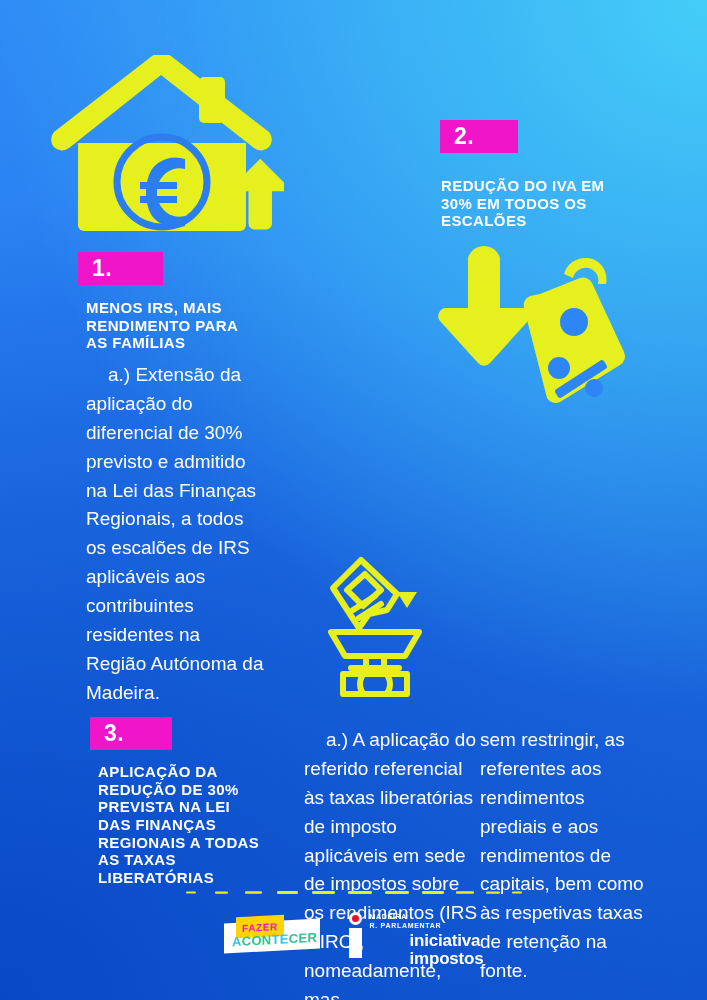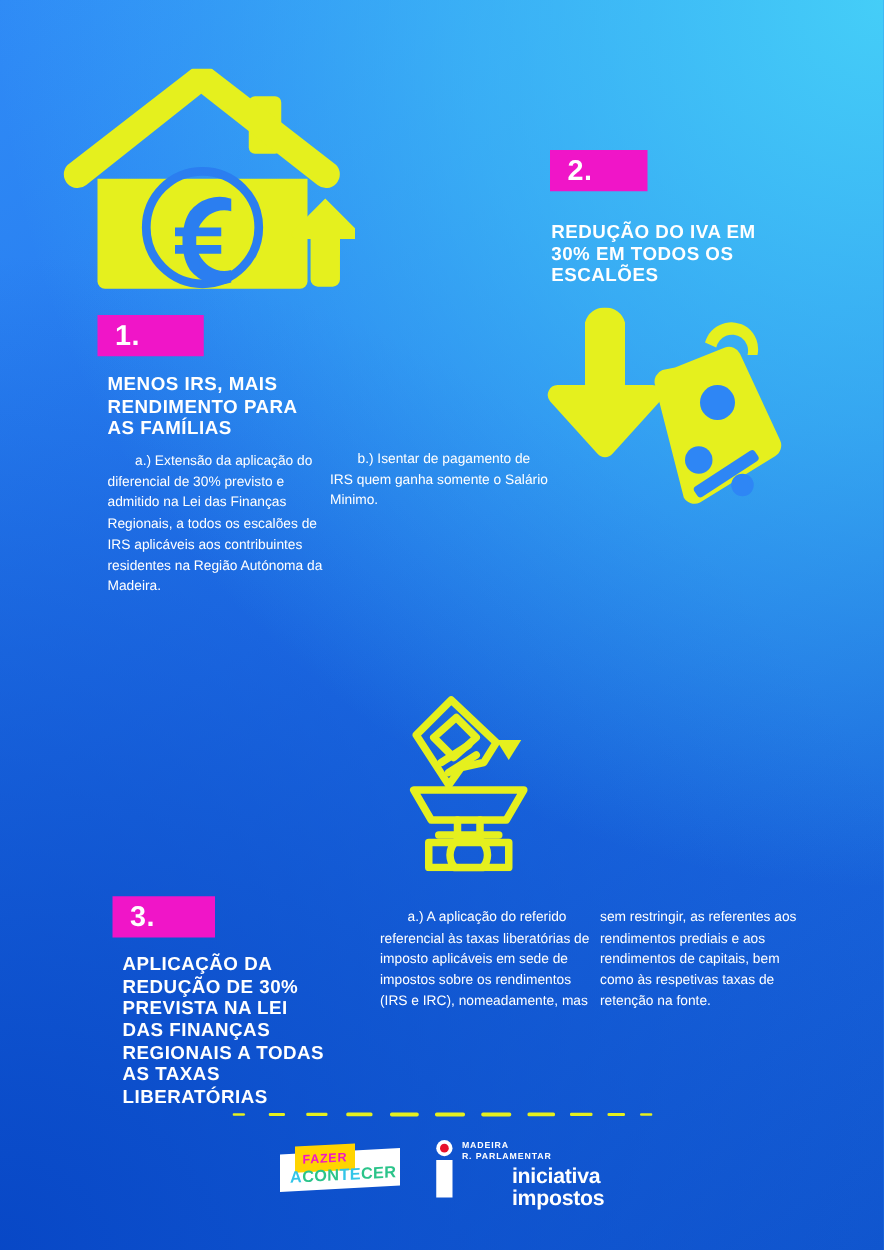--- a/index.html
+++ b/index.html
@@ -42,21 +42,21 @@
     color: #ffffff;
     font-weight: 700;
     letter-spacing: 0.4px;
     line-height: 1.18;
     text-transform: uppercase;
     font-size: 15px;
   }
   .body-text {
     position: absolute;
     color: #ffffff;
-    font-size: 11px;
+    font-size: 19px;
     line-height: 1.52;
     font-weight: 500;
     text-indent: 22px;
   }
   .body-text.no-indent { text-indent: 0; }
 
   .icon-wrap { position: absolute; }
   .ico { display: block; }
 
   
@@ -214,21 +214,20 @@
     </svg>
   </div>
 
   <div class="badge" style="left:78px; top:252px; width:85px; height:33px; font-size:23px;">
     <span>1.</span>
   </div>
   <div class="heading" style="left:86px; top:299px; width:175px;">MENOS IRS, MAIS RENDIMENTO PARA AS FAMÍLIAS</div>
 
   <div class="body-text" style="left:86px; top:361px; width:178px;">a.) Extensão da aplicação do diferencial de 30% previsto e admitido na Lei das Finanças Regionais, a todos os escalões de IRS aplicáveis aos contribuintes residentes na Região Autónoma da Madeira.</div>
 
-  <div class="body-text" style="left:264px; top:359px; width:178px;">b.) Isentar de pagamento de IRS quem ganha somente o Salário Minimo.</div>
 
   <div class="icon-wrap" style="left:313px; top:552px; width:125px; height:145px;">
     <svg class="ico" width="125" height="145" viewBox="0 0 125 145" xmlns="http://www.w3.org/2000/svg">
       <g fill="none" stroke="#e5f01e" stroke-width="6" stroke-linejoin="round" stroke-linecap="round">
 
         <path d="M20 36 L48 8 L84 42 L74 58 L56 62 L46 76 Z"></path>
         <path d="M34 38 L52 22 L68 38 L50 54 Z"></path>
         <path d="M40 58 L62 44"></path>
         <path d="M46 66 L68 52"></path>
 

